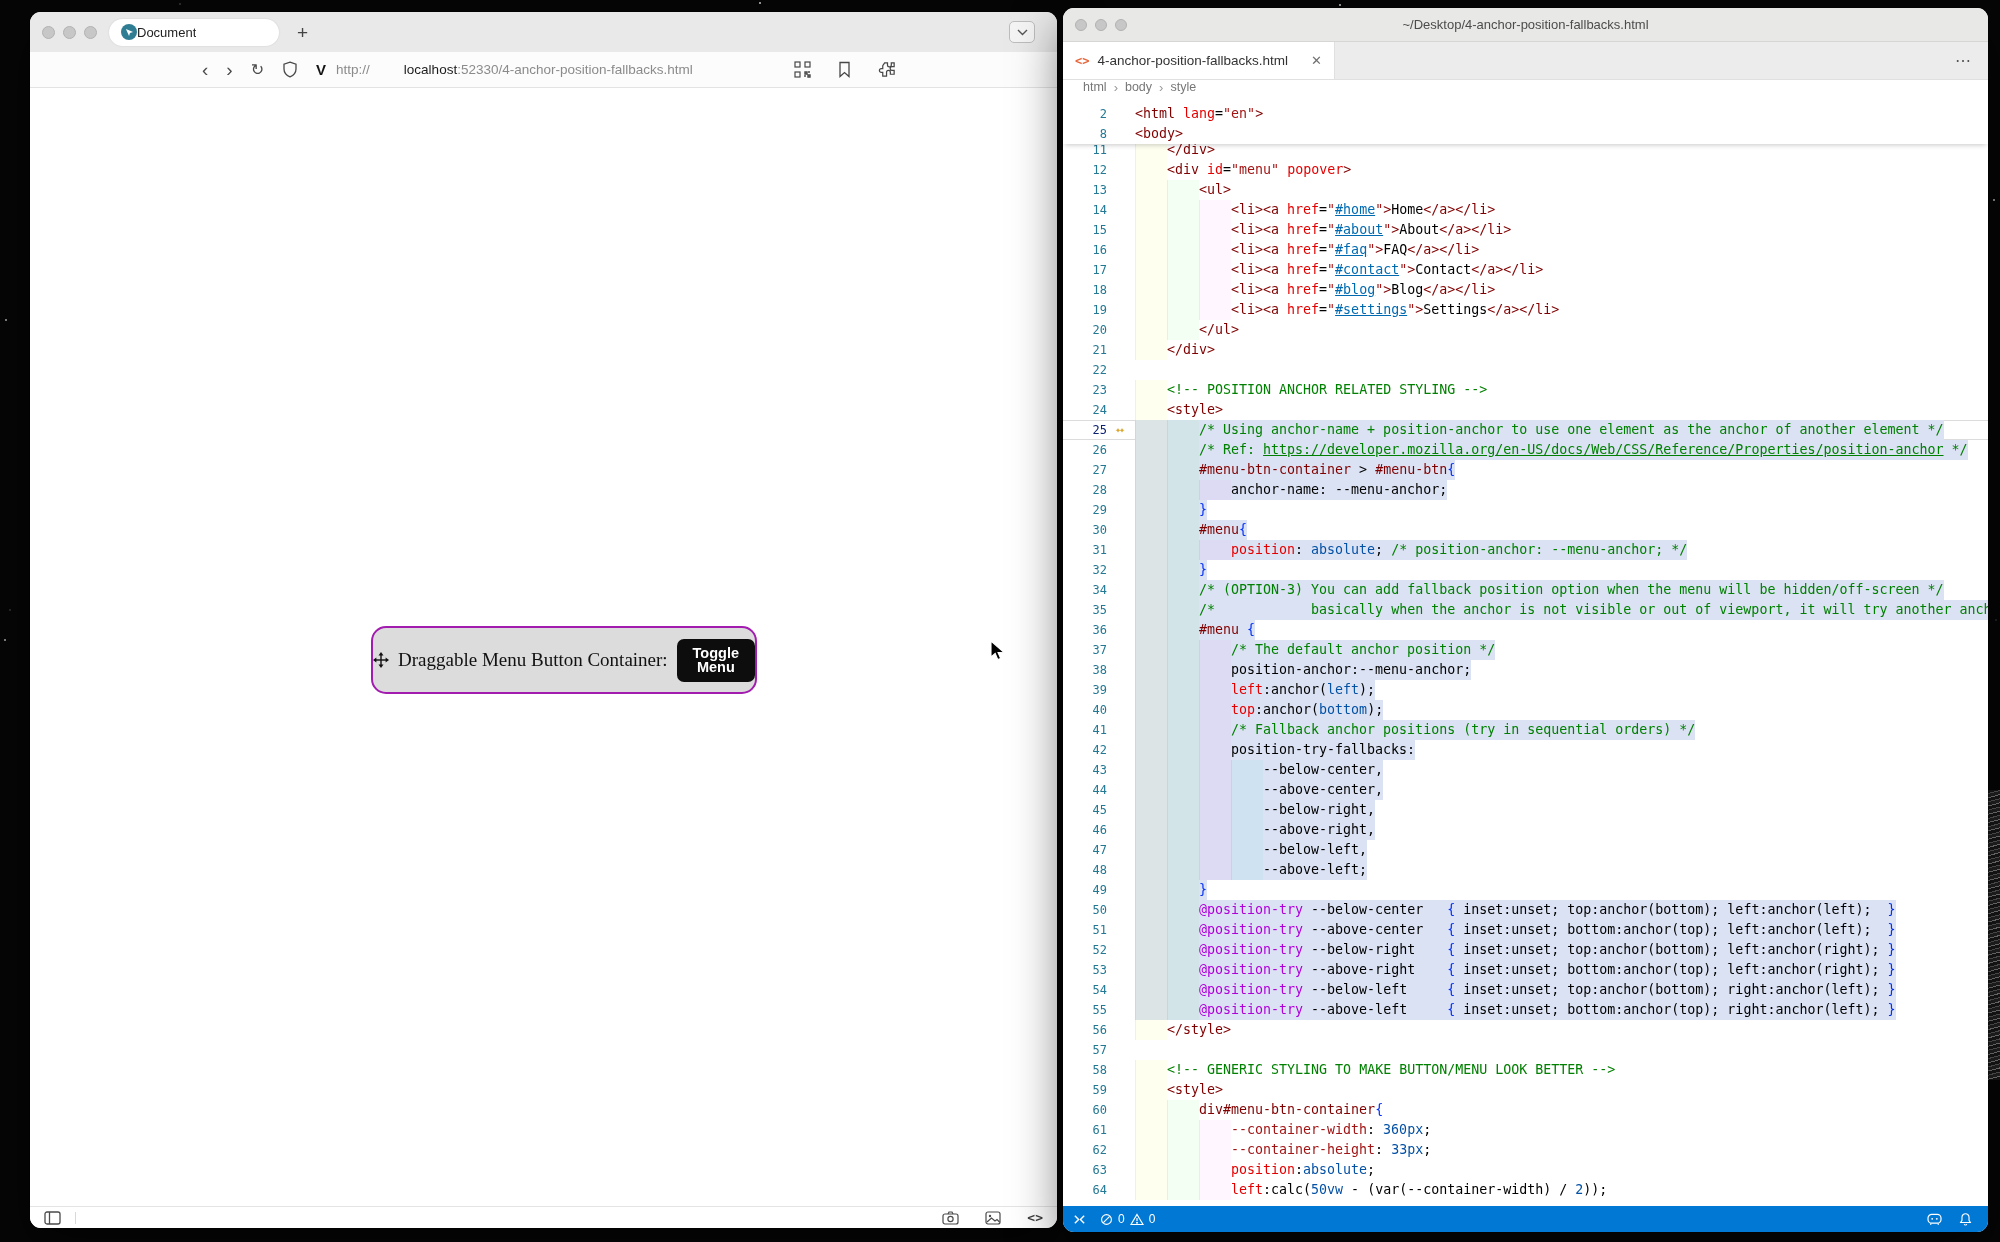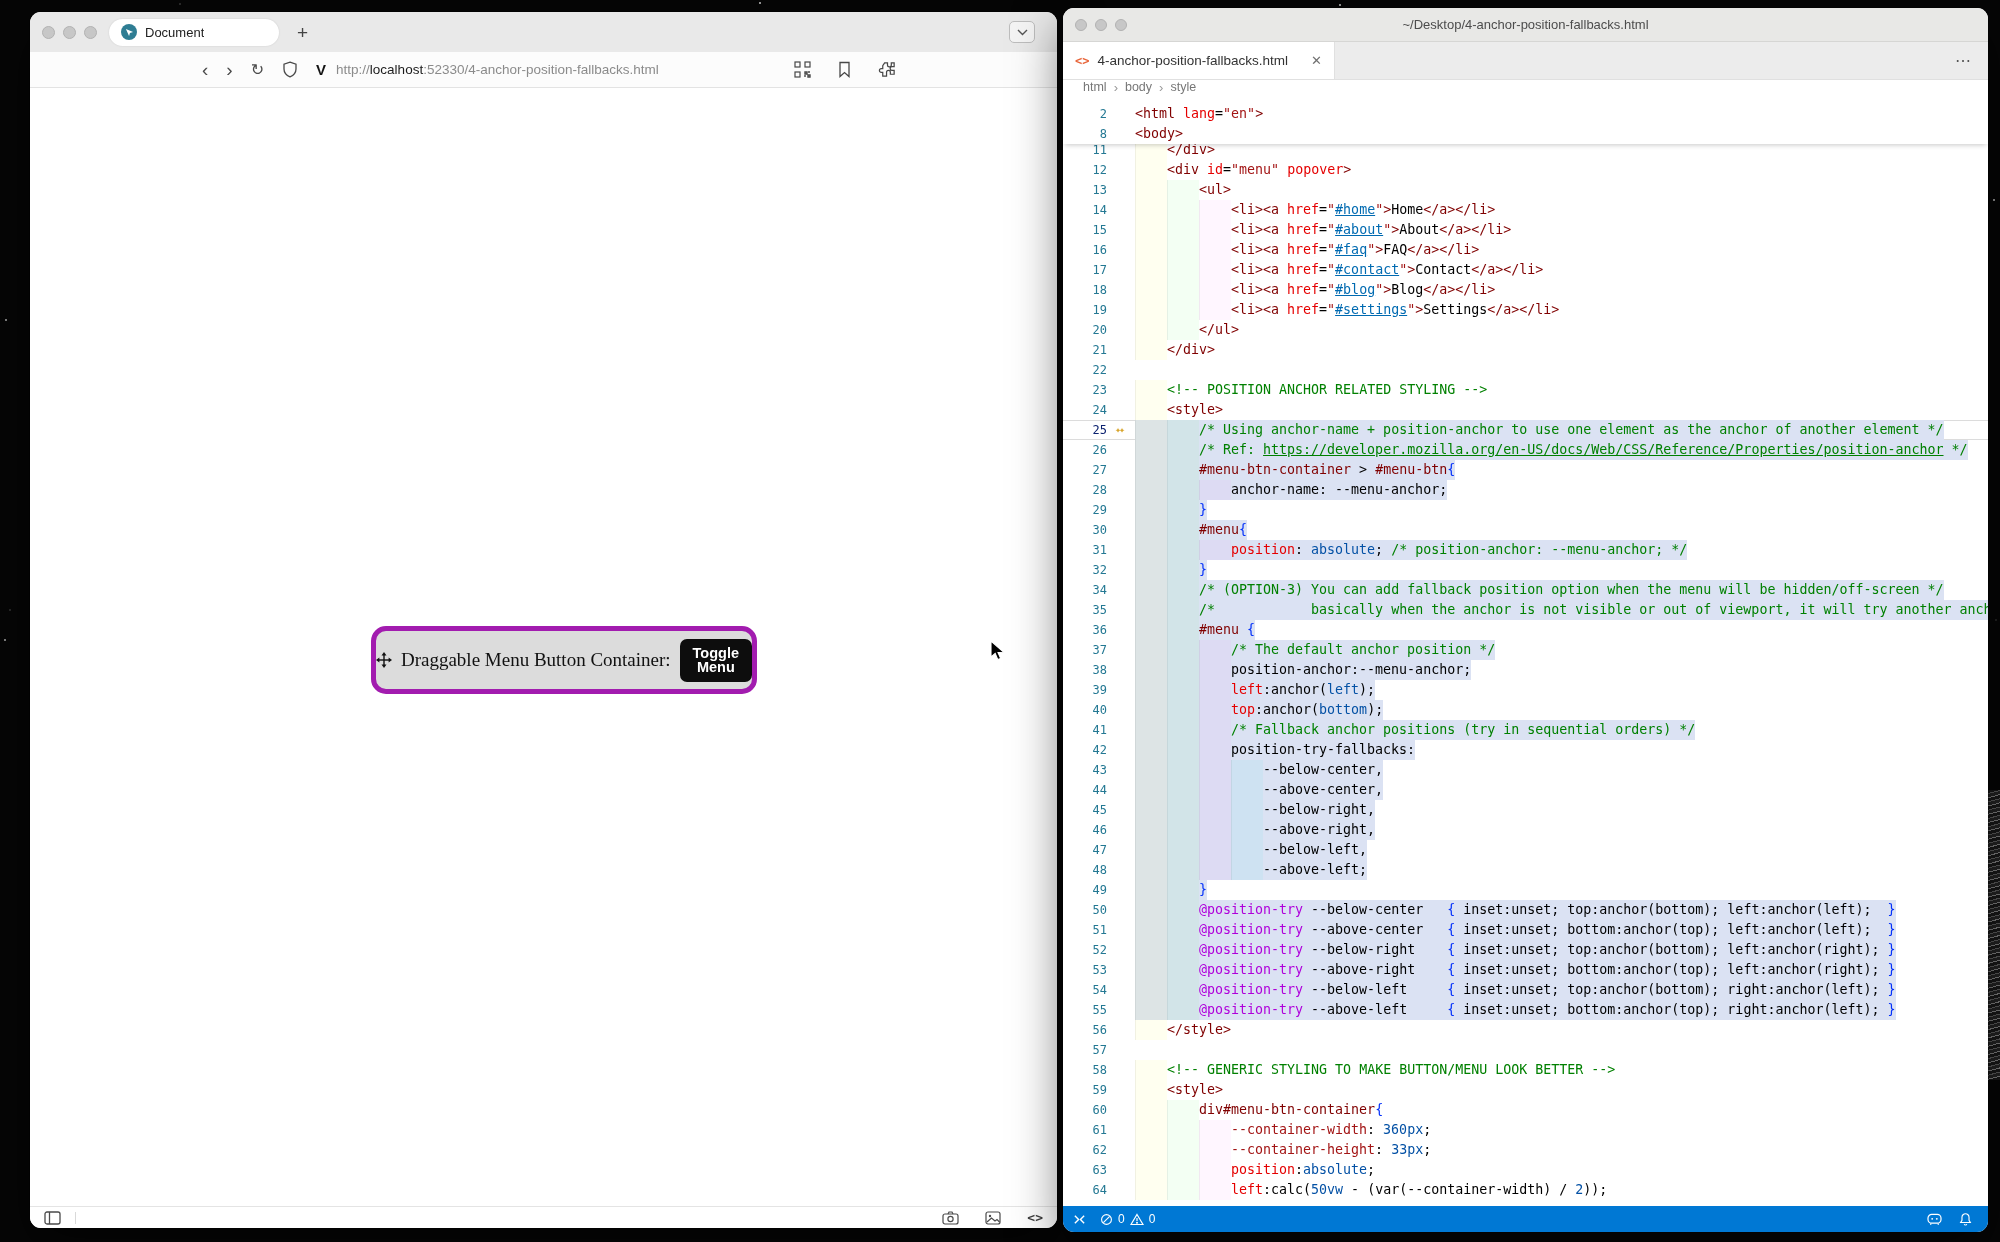--- a/index.html
+++ b/index.html
@@ -36,40 +36,40 @@
 
   
   .window{ position:absolute; border-radius:11px; box-shadow:0 18px 50px rgba(0,0,0,.55), 0 0 0 1px rgba(0,0,0,.25); }
   .traffic{ display:flex; gap:8px; align-items:center; }
   .traffic i{ width:13px; height:13px; border-radius:50%; background:#c7c7c7; border:.5px solid #b2b2b2; }
   .traffic.small i{ width:12px; height:12px; }
 
   
   #browser{ left:30px; top:12px; width:1027px; height:1216px; background:#fff; }
   .b-tabstrip{ height:40px; background:#e9e9e9; border-radius:11px 11px 0 0; display:flex; align-items:center; padding:0 12px; position:relative; }
-  .b-tab{ margin-left:12px; width:170px; height:27px; background:#fff; border-radius:14px; display:flex; align-items:center; gap:8px; padding:0 12px; box-shadow:0 0 2px rgba(0,0,0,.12); }
+  .b-tab{ margin-left:12px; width:170px; height:27px; background:#fff; border-radius:14px; display:flex; align-items:center; padding:0 12px; box-shadow:0 0 2px rgba(0,0,0,.12); }
   .favicon{ width:16px; height:16px; border-radius:50%; background:#2e7d93; display:flex; align-items:center; justify-content:center; flex:0 0 auto; }
   .b-tab-title{ font-size:13px; color:#222; white-space:nowrap; overflow:hidden; }
   .b-newtab{ margin-left:18px; font-size:19px; color:#444; line-height:1; cursor:default; }
   .b-tabmenu{ position:absolute; right:22px; top:9px; width:26px; height:22px; border:1px solid #bdbdbd; border-radius:5px; background:#f4f4f4; color:#555; font-size:12px; display:flex; align-items:center; justify-content:center; }
   .b-toolbar{ height:36px; background:#fcfcfc; border-bottom:1px solid #e3e3e3; display:flex; align-items:center; position:relative; }
   .navic{ color:#4a4a4a; font-size:19px; line-height:1; margin-right:18px; }
   .b-toolbar .spacer-l{ width:172px; }
   .urltext{ font-size:13.5px; color:#8b8b8b; margin-left:6px; white-space:nowrap; }
-  .urltext .host{ color:#1c1c1c; }
+  .urltext .host{ color:#1c1c1c;margin-left:34px; }
   .b-tool-right{ position:absolute; right:160px; display:flex; gap:26px; align-items:center; color:#474747; }
   .b-content{ position:absolute; top:76px; left:0; right:0; bottom:22px; background:#fff; overflow:hidden; }
   .b-status{ position:absolute; bottom:0; left:0; right:0; height:22px; background:#fff; border-top:1px solid #e4e4e4; border-radius:0 0 11px 11px; display:flex; align-items:center; padding:0 14px; color:#555; }
   .b-status .divider{ width:1px; height:12px; background:#d9d9d9; margin:0 14px; }
   .b-status-right{ margin-left:auto; display:flex; gap:26px; align-items:center; }
 
   
   .demo-box{
     position:absolute; left:341px; top:538px; width:386px; height:68px;
-    background:#dcdcdc; border:5px solid #a21caf; border-radius:15px;
+    background:#dcdcdc; border:2px solid #a21caf; border-radius:15px;
     display:flex; align-items:center; justify-content:center; gap:9px;
   }
   .demo-label{ font-family:"Liberation Serif", serif; font-size:19px; color:#111; white-space:nowrap; }
   .demo-btn{
     background:#0d0d0d; color:#fff; border:none; border-radius:7px;
     font-family:"Liberation Sans", sans-serif; font-weight:bold; font-size:14.5px;
     padding:7px 13px; line-height:1;
   }
   .cursor{ position:absolute; left:960px; top:552px; }
 

